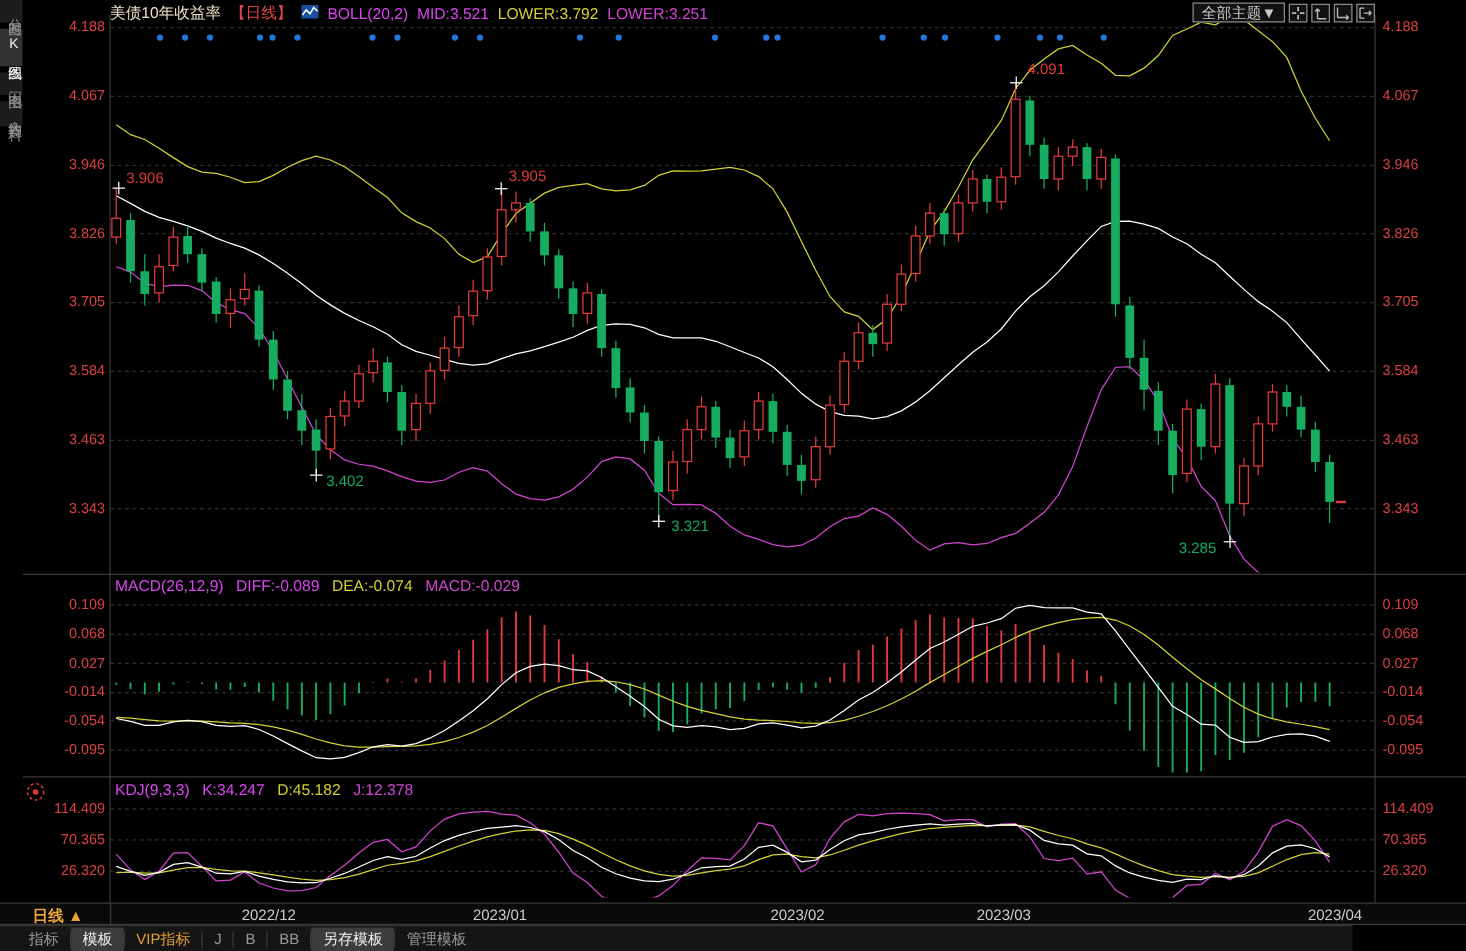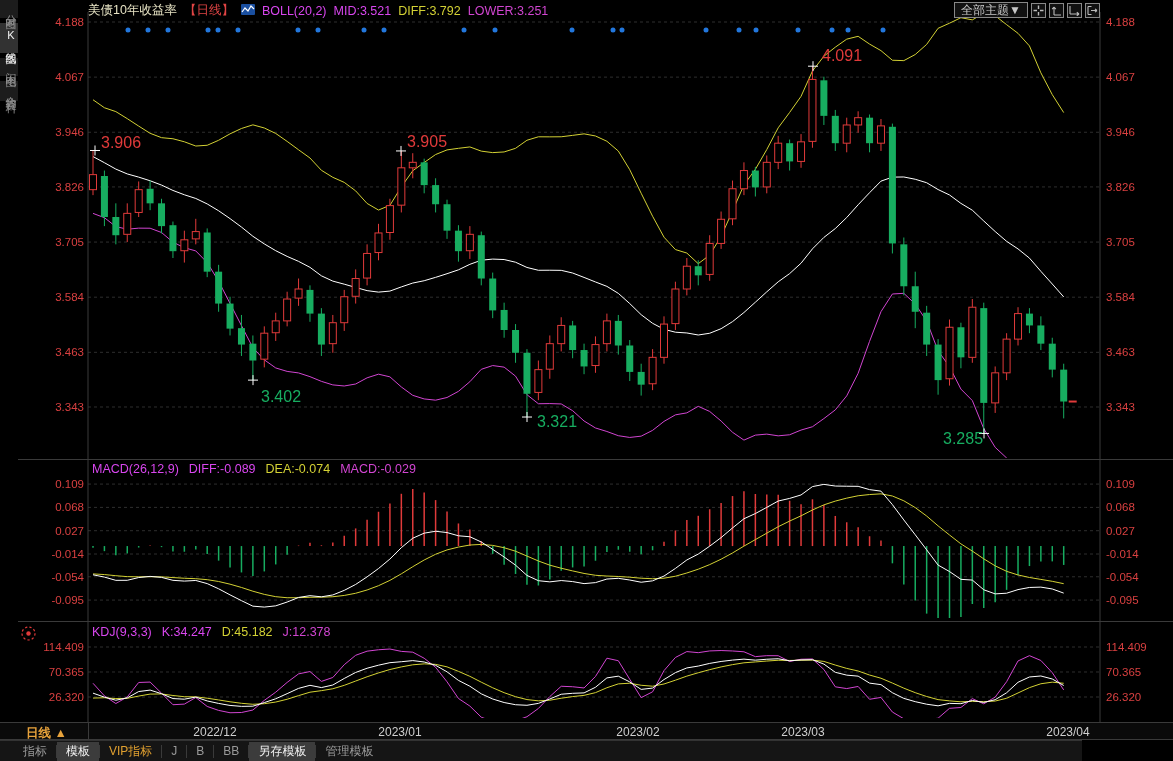--- a/index.html
+++ b/index.html
@@ -34,21 +34,21 @@
   #macd-header { top:462px; }
   #kdj-header { top:625px; }
   #alarm-icon { position:absolute; left:20px; top:625px; z-index:6; cursor:pointer; }
   
   #chart-svg { position:absolute; left:0; top:0; z-index:1; }
   
   #labels-layer { position:absolute; left:0; top:0; width:942px; height:761px; z-index:4; pointer-events:none; }
   .y-label { position:absolute; font-size:11.5px; color:#d94040; line-height:14px; }
   .y-label.left { width:66px; text-align:right; left:18px; }
   .y-label.right { left:1106px; text-align:left; }
-  .annot { position:absolute; font-size:16px; line-height:13px; }
+  .annot { position:absolute; font-size:12px; line-height:13px; }
   .annot.up { color:#e03a3a; }
   .annot.down { color:#17ad60; }
   
   #axis-row { position:absolute; left:0; top:722px; width:1173px; height:18px; background:#0a0a0a; border-top:1px solid #3a3a3a; border-bottom:1px solid #3a3a3a; z-index:5; }
   #period-btn { position:absolute; left:26px; top:2px; color:#e8a33c; font-size:12.5px; font-weight:bold; cursor:pointer; }
   #axis-row .vsep { position:absolute; left:88px; top:0; width:1px; height:17px; background:#3a3a3a; }
   .x-label { position:absolute; top:2px; transform:translateX(-50%); color:#cfcfcf; font-size:12px; }
   
   #tabbar { position:absolute; left:0; top:740px; width:1082px; height:21px; background:#151515; border-top:1px solid #333; display:flex; align-items:center; padding-left:14px; z-index:5; font-size:12px; }
   .tab { color:#9a9a9a; padding:1px 9px; cursor:pointer; white-space:nowrap; }
@@ -406,21 +406,21 @@
 
   <div id="header">
     <span class="t-title">美债10年收益率</span>
     <span class="t-period">【日线】</span>
     <span><svg width="14" height="11">
           <rect x="0" y="0" width="14" height="11" rx="1" fill="#1a4fa0"></rect>
           <polyline points="1,8 4,4 7,7 10,2 13,5" fill="none" stroke="#fff" stroke-width="1.2"></polyline>
         </svg></span>
     <span class="t-white">BOLL(20,2)</span>
     <span class="t-white">MID:3.521</span>
-    <span class="t-yellow">DIFF:3.792</span>
+    <span class="t-yellow">LOWER:3.792</span>
     <span class="t-magenta">LOWER:3.251</span>
   </div>
 
   <div id="header-right">
     <div id="theme-btn">全部主题▼</div>
     <div class="mini-btn">
         <svg width="11" height="11">
           <path d="M5.5 0.5v3.5 M5.5 7v3.5 M0.5 5.5h3.5 M7 5.5h3.5" stroke="#bbb" stroke-width="1.4" fill="none"></path>
         </svg>
       </div>
@@ -490,21 +490,21 @@
       <div class="y-label right" style="top: 593.09px;">-0.095</div>
       <div class="y-label left" style="top: 640px;">114.409</div>
       <div class="y-label right" style="top: 640px;">114.409</div>
       <div class="y-label left" style="top: 665px;">70.365</div>
       <div class="y-label right" style="top: 665px;">70.365</div>
       <div class="y-label left" style="top: 690px;">26.320</div>
       <div class="y-label right" style="top: 690px;">26.320</div>
       <div class="annot up" style="left: 101px; top: 136px;">3.906</div>
       <div class="annot up" style="left: 407px; top: 135px;">3.905</div>
       <div class="annot up" style="left: 822px; top: 49px;">4.091</div>
-      <div class="annot down" style="left: 261px; top: 390px;">3.402</div>
+      <div class="annot down" style="left: 261px; top: 379px;">3.402</div>
       <div class="annot down" style="left: 537px; top: 415px;">3.321</div>
       <div class="annot down" style="left: 943px; top: 432px;">3.285</div>
     </div>
 
   <div id="axis-row">
     <div id="period-btn">日线 ▲</div>
     <div class="vsep"></div>
   <div class="x-label" style="left: 215px;">2022/12</div>
       <div class="x-label" style="left: 400px;">2023/01</div>
       <div class="x-label" style="left: 638px;">2023/02</div>

